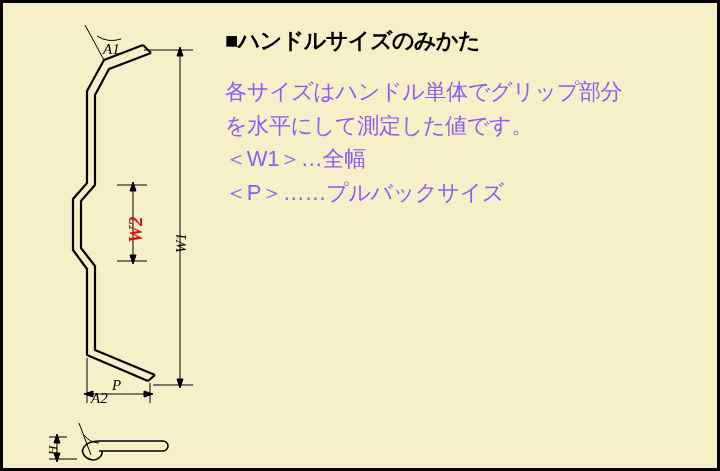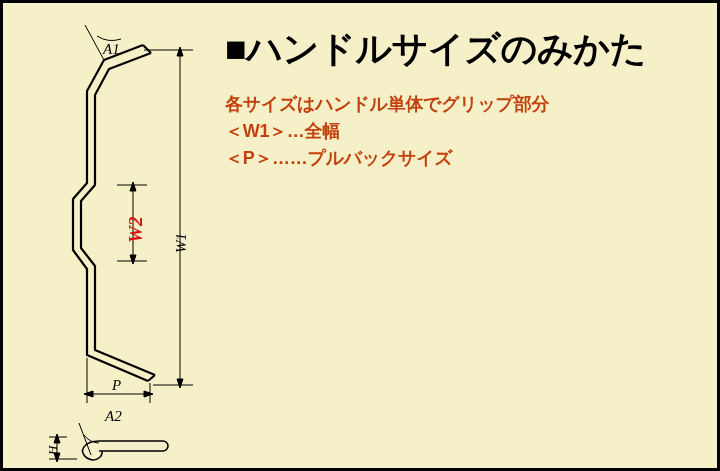--- a/index.html
+++ b/index.html
@@ -18,34 +18,33 @@
     font-family: "Liberation Sans", sans-serif;
   }
   
   #text-col {
     position: absolute;
     left: 222px;
     top: 26px;
     width: 470px;
   }
   #heading {
-    font-size: 36px;
+    font-size: 22px;
     font-weight: bold;
     color: #000000;
     letter-spacing: -0.5px;
     white-space: nowrap;
     line-height: 1.1;
   }
   #body-text {
     margin-top: 22px;
-    font-size: 18px;
-    color: #c2410c;
+    font-size: 22px;
+    color: #8b5cf6;
     line-height: 1.52;
     letter-spacing: -0.3px;
-    font-weight: bold;
   }
   .line {
     white-space: nowrap;
   }
   
   #diagram {
     position: absolute;
     left: 0;
     top: 0;
     width: 222px;
@@ -134,21 +133,21 @@
           <line x1="54" y1="434" x2="54" y2="456"></line>
           <polygon points="54,431 51,440 57,440" fill="#000000"></polygon>
           <polygon points="54,459 51,450 57,450" fill="#000000"></polygon>
           <line x1="46" y1="434" x2="64" y2="434"></line>
           <line x1="46" y1="456" x2="74" y2="456"></line>
         </g>
       </g>
     </svg>
 
     <div class="lbl" style="left:100px; top:38px;"><span>A1</span></div>
-    <div class="lbl" style="left:88px; top:405px;margin-left:14px;"><span>A2</span></div>
+    <div class="lbl" style="left:88px; top:387px;"><span>A2</span></div>
     <div class="lbl" style="left:0px; top:0px; position:absolute;"></div>
 
     <div style="position:absolute; left:170px; top:250px; height:0;">
       <div class="lbl vert" style="position:absolute; left:0; top:0;"><span>W1</span></div>
     </div>
 
     <div style="position:absolute; left:122px; top:240px; height:0;">
       <div class="lbl vert lbl-red" style="position:absolute; left:0; top:0; font-size:19px;"><span>W2</span></div>
     </div>
 
@@ -156,18 +155,19 @@
 
     <div style="position:absolute; left:42px; top:452px; height:0;">
       <div class="lbl vert" style="position:absolute; left:0; top:0; font-size:13px;"><span>H</span></div>
     </div>
   </div>
 
   <div id="text-col">
     <div id="heading">■ハンドルサイズのみかた</div>
     <div id="body-text">
       <div class="line">各サイズはハンドル単体でグリップ部分</div>
+      <div class="line">を水平にして測定した値です。</div>
       <div class="line">＜W1＞…全幅</div>
       <div class="line">＜P＞……プルバックサイズ</div>
     </div>
   </div>
 
 </div>
 
 </body></html>

